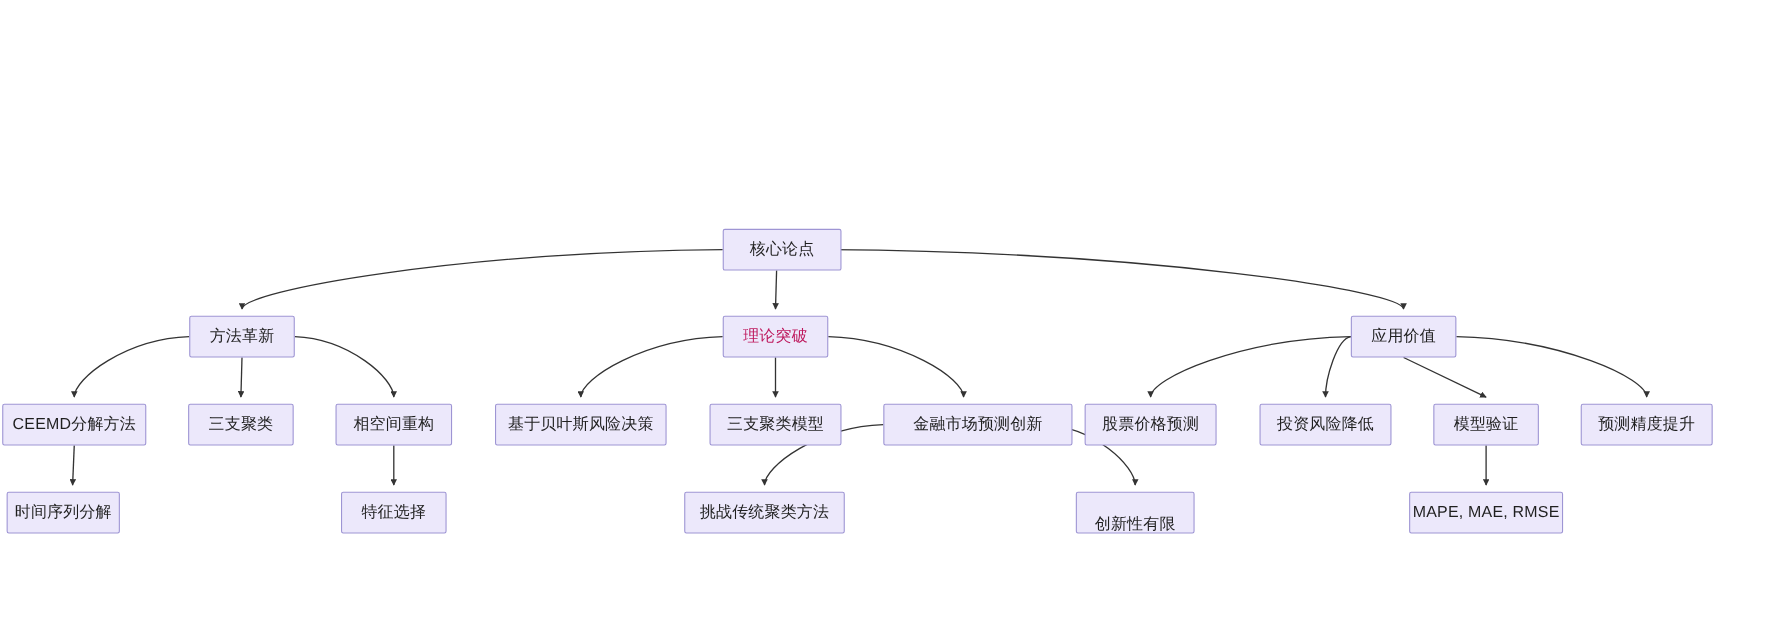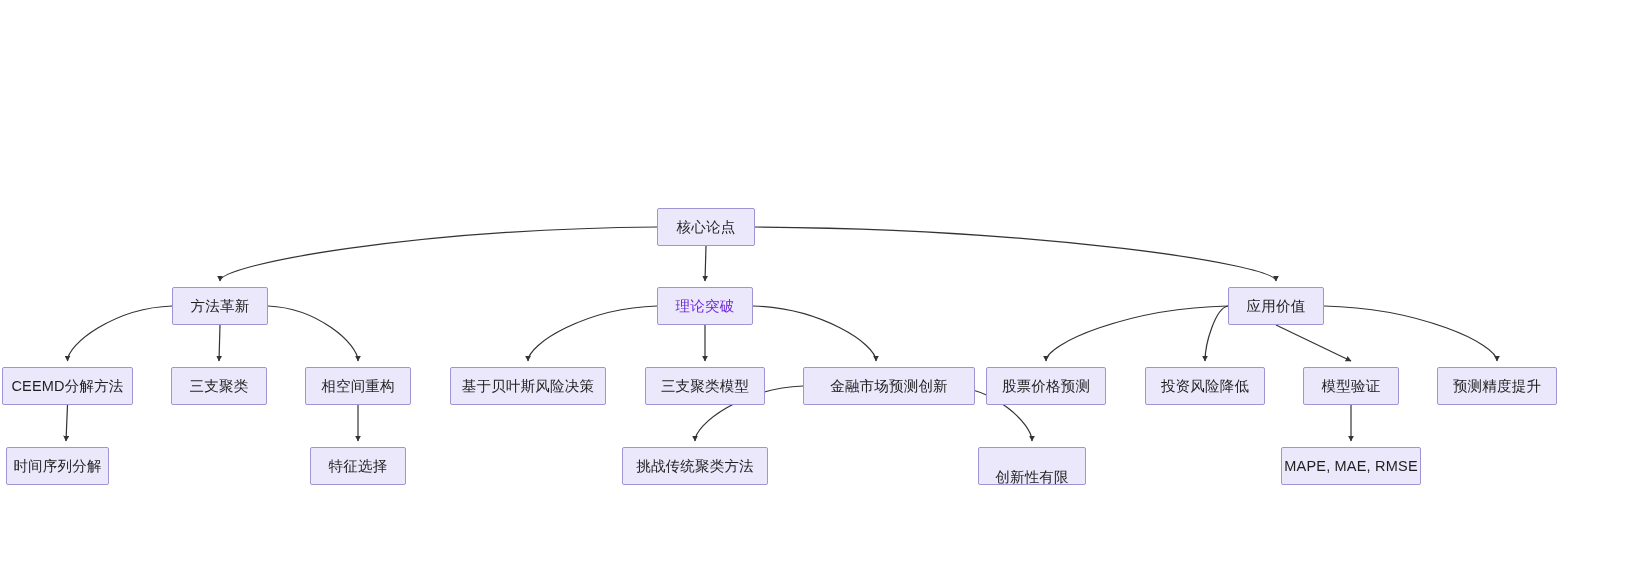--- a/index.html
+++ b/index.html
@@ -70,27 +70,27 @@
         <path d="M 1276 325 L 1351 361" fill="none" stroke="#333333" stroke-width="1.2" marker-end="url(#arrow)"></path>
         <path d="M 1324 306 C 1419.15 308, 1497 343.82, 1497 361" fill="none" stroke="#333333" stroke-width="1.2" marker-end="url(#arrow)"></path>
         <path d="M 67.5 405 L 66 441" fill="none" stroke="#333333" stroke-width="1.2" marker-end="url(#arrow)"></path>
         <path d="M 358 405 L 358 441" fill="none" stroke="#333333" stroke-width="1.2" marker-end="url(#arrow)"></path>
         <path d="M 803 386 C 743.6 388, 695 423.82, 695 441" fill="none" stroke="#333333" stroke-width="1.2" marker-end="url(#arrow)"></path>
         <path d="M 949 386 C 994.65 388, 1032 423.82, 1032 441" fill="none" stroke="#333333" stroke-width="1.2" marker-end="url(#arrow)"></path>
         <path d="M 1351 405 L 1351 441" fill="none" stroke="#333333" stroke-width="1.2" marker-end="url(#arrow)"></path>
       </g>
   </svg>
   <div id="node-group">
-      <div class="node" style="left: 657px; top: 208px; width: 98px; height: 38px; background: rgb(236, 232, 251); border-color: rgb(158, 149, 212); color: rgb(31, 31, 31);">
+      <div class="node" style="left: 657px; top: 208px; width: 108px; height: 38px; background: rgb(236, 232, 251); border-color: rgb(158, 149, 212); color: rgb(31, 31, 31);">
         <span class="node-label">核心论点</span>
       </div>
       <div class="node" style="left: 172px; top: 287px; width: 96px; height: 38px; background: rgb(236, 232, 251); border-color: rgb(158, 149, 212); color: rgb(31, 31, 31);">
         <span class="node-label">方法革新</span>
       </div>
-      <div class="node" style="left: 657px; top: 287px; width: 96px; height: 38px; background: rgb(236, 232, 251); border-color: rgb(158, 149, 212); color: #6d28d9;">
+      <div class="node" style="left: 657px; top: 287px; width: 96px; height: 38px; background: rgb(236, 232, 251); border-color: rgb(158, 149, 212); color: #be185d;">
         <span class="node-label">理论突破</span>
       </div>
       <div class="node" style="left: 1228px; top: 287px; width: 96px; height: 38px; background: rgb(236, 232, 251); border-color: rgb(158, 149, 212); color: rgb(31, 31, 31);">
         <span class="node-label">应用价值</span>
       </div>
       <div class="node" style="left: 2px; top: 367px; width: 131px; height: 38px; background: rgb(236, 232, 251); border-color: rgb(158, 149, 212); color: rgb(31, 31, 31);">
         <span class="node-label">CEEMD分解方法</span>
       </div>
       <div class="node" style="left: 171px; top: 367px; width: 96px; height: 38px; background: rgb(236, 232, 251); border-color: rgb(158, 149, 212); color: rgb(31, 31, 31);">
         <span class="node-label">三支聚类</span>

